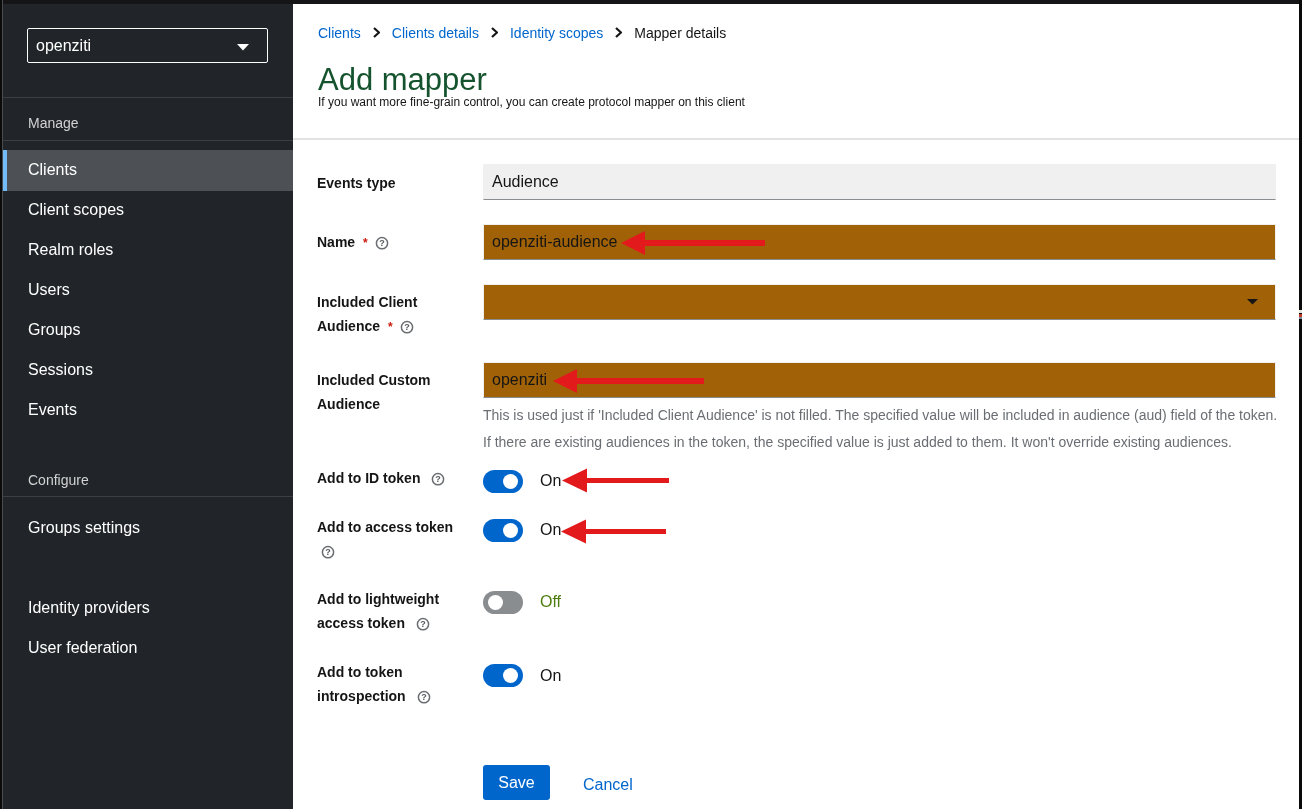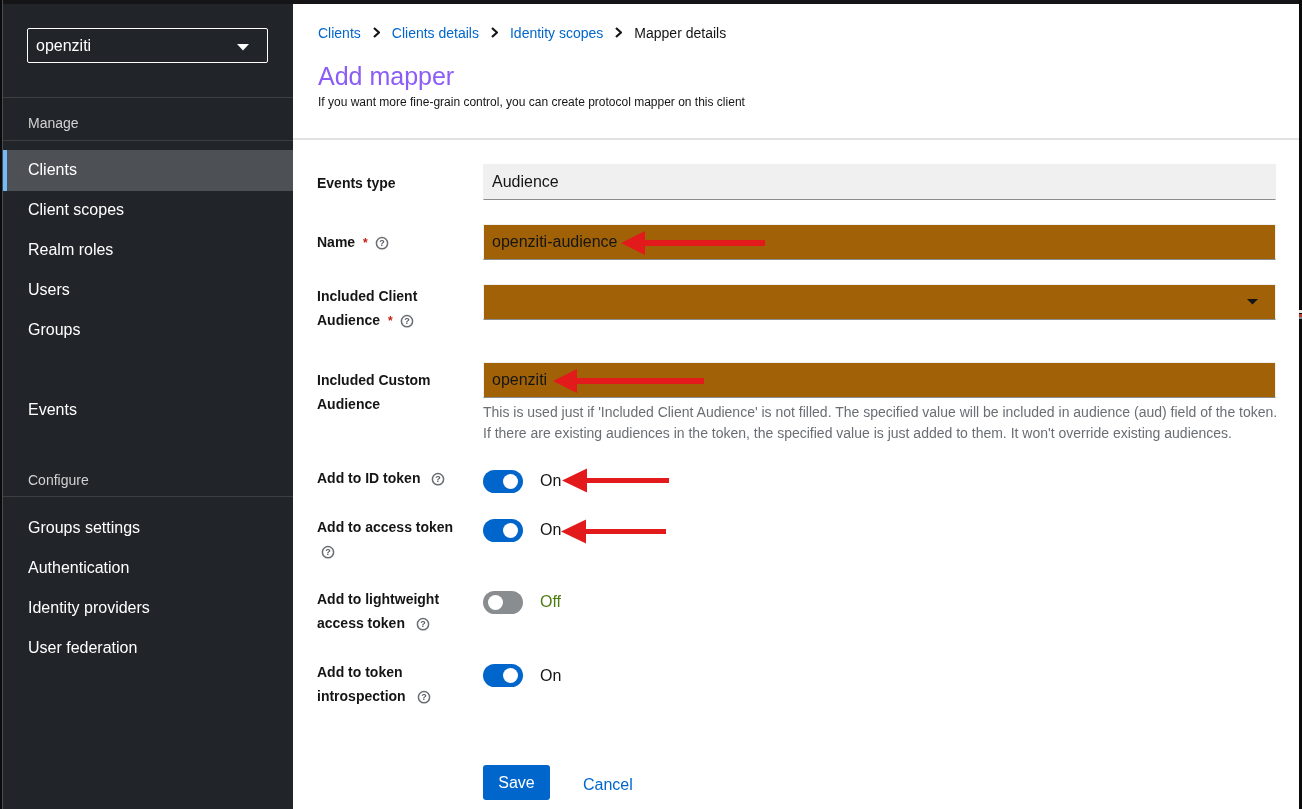--- a/index.html
+++ b/index.html
@@ -17,30 +17,30 @@
 .sdiv { left:3px; width:290px; height:1px; background:#3c3f42; }
 #realmbox { left:27px; top:28px; width:241px; height:35px; border:1px solid #fff; border-radius:2px; color:#fff; font-size:16px; line-height:33px; padding-left:8px; }
 .navgroup { left:28px; color:#d2d2d2; font-size:14px; }
 .navitem { left:0; width:293px; height:40px; color:#fff; font-size:16px; line-height:40px; padding-left:28px; }
 #selitem { left:0; top:150px; width:293px; height:41px; background:#4d5156; }
 #selbar { left:2px; top:150px; width:5px; height:41px; background:#73bcf7; }
 
 .link { color:#0066cc; text-decoration:none; }
 #crumb { left:318px; top:25px; font-size:14px; color:#151515; }
 #crumb span.sep { display:inline-block; margin:0 12px; }
-h1 { left:318px; top:62px; font-size:25px; font-weight:400; color:#8b5cf6; letter-spacing:0; }
+h1 { left:318px; top:62px; font-size:31px; font-weight:400; color:#14532d; letter-spacing:0; }
 #subtitle { left:318px; top:95px; font-size:12px; color:#151515; }
 #hdrdiv { left:293px; top:137.5px; width:1006px; height:2px; background:#e2e2e2; }
 
 .flabel { left:317px; width:160px; font-size:14px; font-weight:bold; color:#151515; line-height:24px; }
 .req { color:#c9190b; font-size:12px; margin-left:4px; }
 .qmi { vertical-align:-2.5px; margin-left:7px; } .qmi.first { margin-left:4px; }
 .finput { left:483px; width:793px; height:36px; background:#a16207; border:1px solid #f0f0f0; border-bottom:1px solid #8a8d90; font-size:16px; color:#151515; line-height:34px; padding-left:8px; }
 .fdisabled { background:#f0f0f0; border:1px solid #f0f0f0; border-bottom:1px solid #8a8d90; }
-#helptext { left:483px; top:402px; width:800px; font-size:14px; color:#6a6e73; line-height:21px; }
+#helptext { left:483px; top:402px; width:800px; font-size:14px; color:#6a6e73; line-height:27px; }
 .toggle { left:483px; width:40px; height:23px; border-radius:11.5px; background:#0066cc; }
 .toggle.off { background:#8a8d90; }
 .knob { position:absolute; top:4px; width:15px; height:15px; border-radius:50%; background:#fff; }
 .toggle .knob { right:5px; } .toggle.off .knob { left:5px; }
 .tlabel { left:540px; font-size:16px; color:#151515; height:24px; line-height:24px; }
 .tlabel.off { color:#4d7c0f; }
 #save { left:483px; top:765px; width:67px; height:35px; background:#0066cc; border-radius:3px; color:#fff; font-size:16px; text-align:center; line-height:35px; }
 #cancel { left:583px; top:776px; font-size:16px; }
 .arrow { fill:#e21a1c; }
 </style>
@@ -57,25 +57,25 @@
 <div class="abs sdiv" style="top:97px"></div>
 <div class="abs navgroup" style="top:115px">Manage</div>
 <div class="abs sdiv" style="top:140px"></div>
 <div class="abs" id="selitem"></div>
 <div class="abs" id="selbar"></div>
 <div class="abs navitem" style="top:150px">Clients</div>
 <div class="abs navitem" style="top:190px">Client scopes</div>
 <div class="abs navitem" style="top:230px">Realm roles</div>
 <div class="abs navitem" style="top:270px">Users</div>
 <div class="abs navitem" style="top:310px">Groups</div>
+<div class="abs navitem" style="top:350px">Sessions</div>
 <div class="abs navitem" style="top:390px">Events</div>
 <div class="abs navgroup" style="top:472px">Configure</div>
 <div class="abs sdiv" style="top:496px"></div>
 <div class="abs navitem" style="top:508px">Groups settings</div>
-<div class="abs navitem" style="top:548px">Authentication</div>
 <div class="abs navitem" style="top:588px">Identity providers</div>
 <div class="abs navitem" style="top:628px">User federation</div>
 
 <div class="abs" id="crumb">
   <a class="link" href="#">Clients</a><span class="sep"><svg width="7" height="11" viewBox="0 0 7 11">
           <polyline points="1,1 6,5.5 1,10" fill="none" stroke="#151515" stroke-width="2.2"></polyline>
         </svg></span><a class="link" href="#">Clients details</a><span class="sep"><svg width="7" height="11" viewBox="0 0 7 11">
           <polyline points="1,1 6,5.5 1,10" fill="none" stroke="#151515" stroke-width="2.2"></polyline>
         </svg></span><a class="link" href="#">Identity scopes</a><span class="sep"><svg width="7" height="11" viewBox="0 0 7 11">
           <polyline points="1,1 6,5.5 1,10" fill="none" stroke="#151515" stroke-width="2.2"></polyline>
@@ -90,21 +90,21 @@
 
 <div class="abs flabel" style="top:230px">Name <span class="req">*</span><svg class="qmi" width="14" height="14" viewBox="0 0 14 14">
         <circle cx="7" cy="7.2" r="5.6" fill="none" stroke="#6a6e73" stroke-width="1.5"></circle>
         <text x="7" y="10.3" text-anchor="middle" font-size="9" font-weight="bold" fill="#55585c" font-family="Liberation Sans">?</text>
       </svg></div>
 <div class="abs finput" style="top:224px">openziti-audience</div>
 <svg class="abs" style="left:621px;top:230px" width="144" height="26" viewBox="0 0 144 26">
       <polygon class="arrow" points="0,13 24,1 24,10 144,10 144,16 24,16 24,25"></polygon>
     </svg>
 
-<div class="abs flabel" style="top:284px">Included Client<br>Audience <span class="req">*</span><svg class="qmi" width="14" height="14" viewBox="0 0 14 14">
+<div class="abs flabel" style="top:290px">Included Client<br>Audience <span class="req">*</span><svg class="qmi" width="14" height="14" viewBox="0 0 14 14">
         <circle cx="7" cy="7.2" r="5.6" fill="none" stroke="#6a6e73" stroke-width="1.5"></circle>
         <text x="7" y="10.3" text-anchor="middle" font-size="9" font-weight="bold" fill="#55585c" font-family="Liberation Sans">?</text>
       </svg></div>
 <div class="abs finput" style="top:284px"></div>
 <svg class="abs" style="left:1247px;top:299px" width="11" height="6">
       <polygon points="0,0 11,0 5.5,5.5" fill="#151515"></polygon>
     </svg>
 
 <div class="abs flabel" style="top:368px">Included Custom<br>Audience</div>
 <div class="abs finput" style="top:362px">openziti</div>

